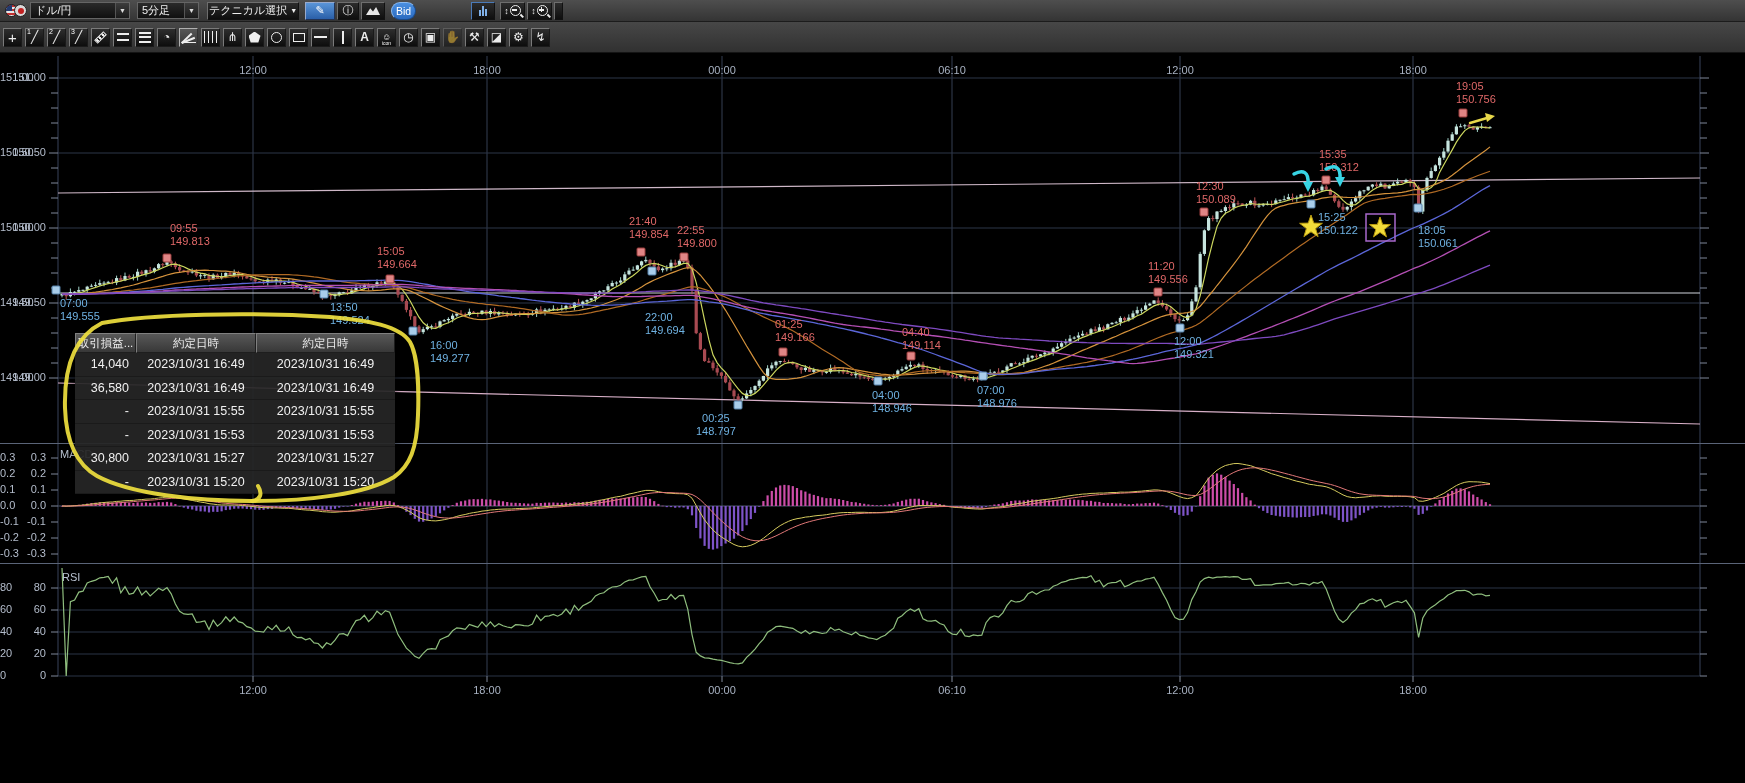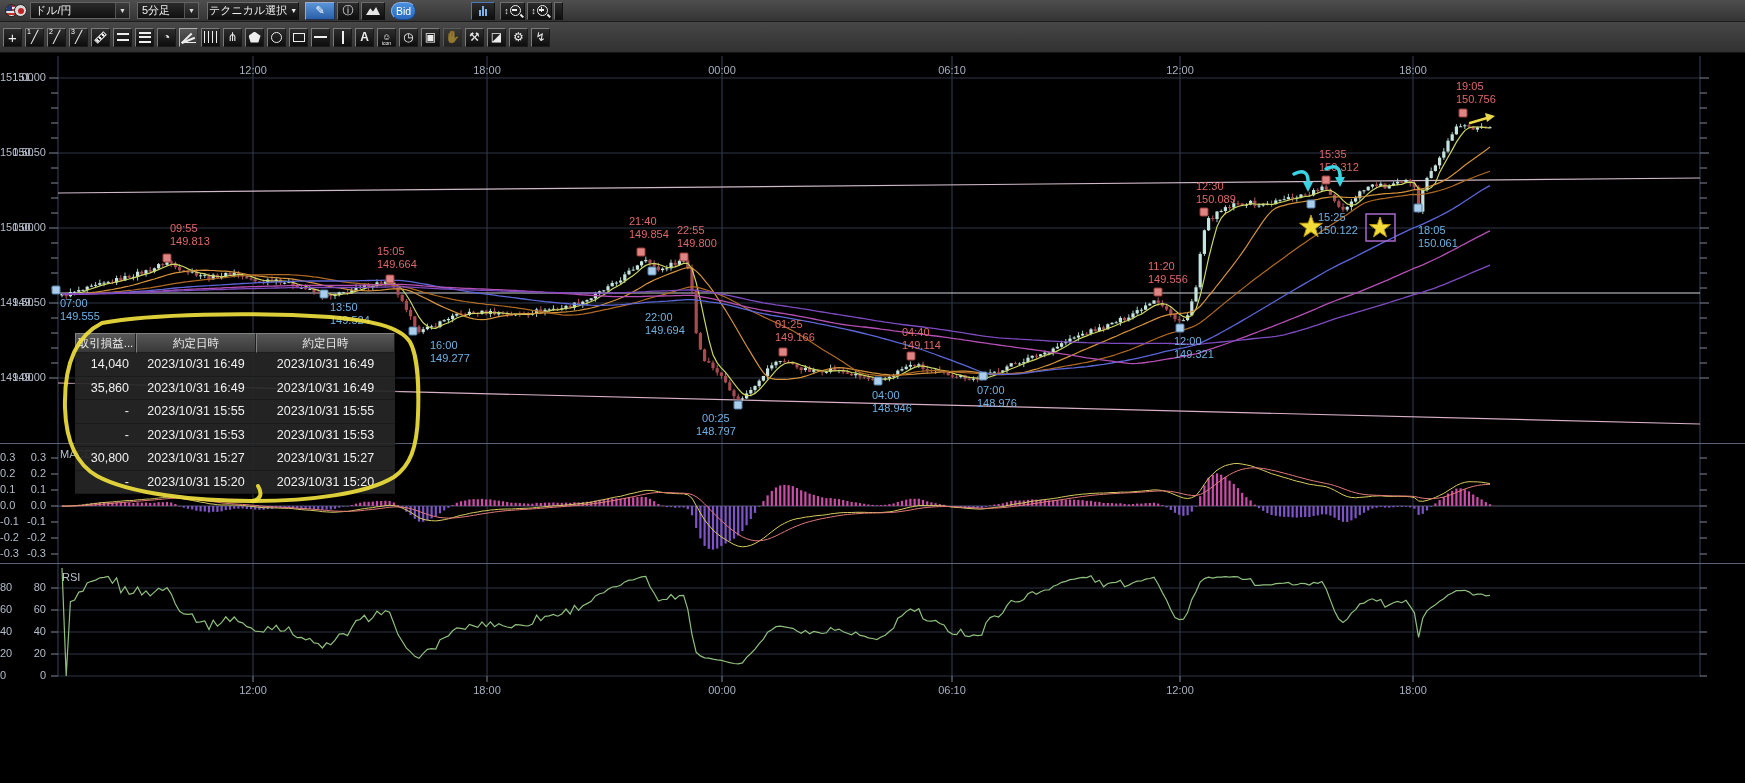--- a/index.html
+++ b/index.html
@@ -1519,21 +1519,21 @@
         <div class="hcell" style="width: 61px;">取引損益...</div>
         <div class="hcell" style="width: 120px;">約定日時</div>
         <div class="hcell" style="width: 139px;">約定日時</div>
       </div>
       <div class="trow">
         <div class="tcell num" style="width: 61px;">14,040</div>
         <div class="tcell date" style="width: 120px;">2023/10/31 16:49</div>
         <div class="tcell date" style="width: 139px;">2023/10/31 16:49</div>
       </div>
       <div class="trow">
-        <div class="tcell num" style="width: 61px;">35,860</div>
+        <div class="tcell num" style="width: 61px;">36,580</div>
         <div class="tcell date" style="width: 120px;">2023/10/31 16:49</div>
         <div class="tcell date" style="width: 139px;">2023/10/31 16:49</div>
       </div>
       <div class="trow">
         <div class="tcell num" style="width: 61px;">-</div>
         <div class="tcell date" style="width: 120px;">2023/10/31 15:55</div>
         <div class="tcell date" style="width: 139px;">2023/10/31 15:55</div>
       </div>
       <div class="trow">
         <div class="tcell num" style="width: 61px;">-</div>

